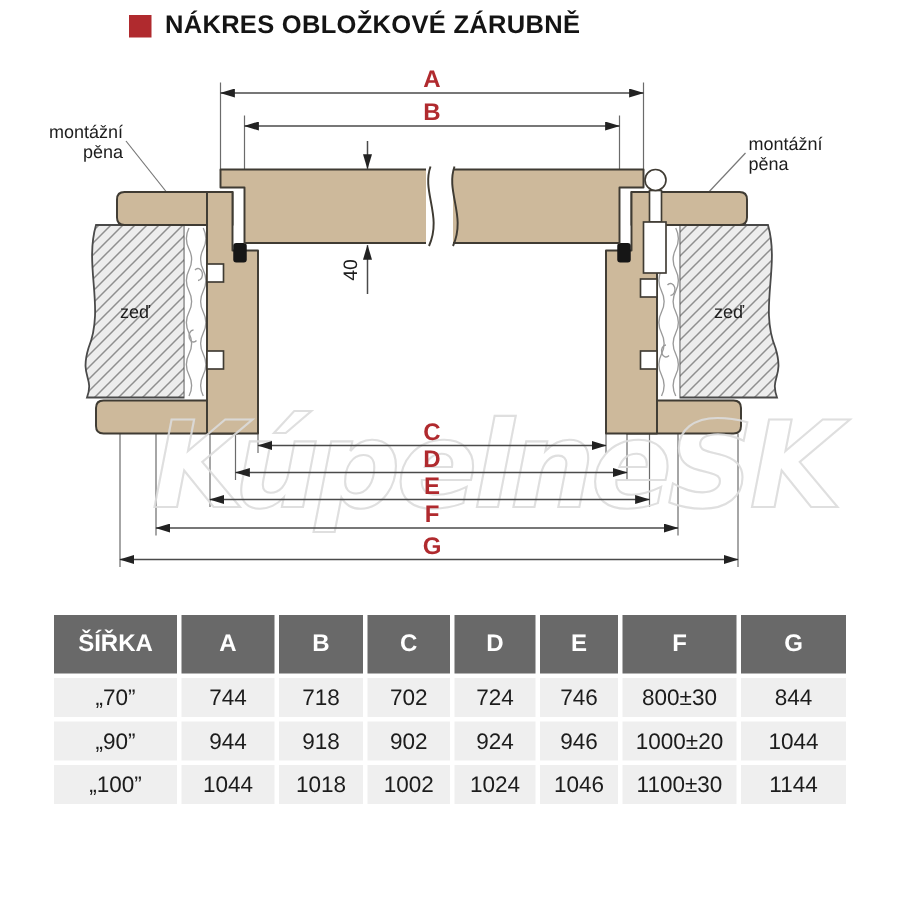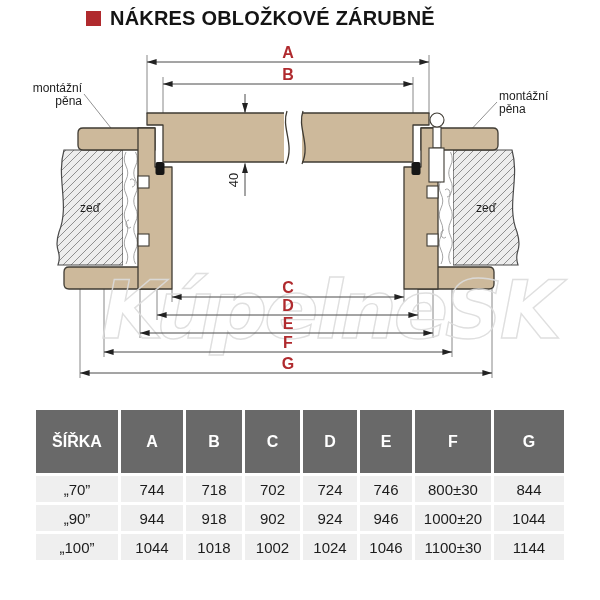--- a/index.html
+++ b/index.html
@@ -7,21 +7,21 @@
     --table-header-bg:#696969; --table-header-text:#ffffff;
     --table-row-bg:#efefef; --table-text:#1c1c1c;
     --wall-fill:#ededed; --hatch-line:#8f8f8f; --dim-line:#4a4a4a;
     --watermark-gray:#dcdcdc;
   }
   html,body{margin:0;padding:0;background:#fff;}
   body{width:600px;height:600px;position:relative;overflow:hidden;
        font-family:"Liberation Sans",sans-serif;color:#1c1c1c;}
   .title-row{position:absolute;left:86px;top:7px;display:flex;align-items:center;gap:9px;}
   .bullet{width:15px;height:15px;background:var(--accent-red);flex:0 0 auto;}
-  h1.title{margin:0;font-size:20px;font-weight:bold;letter-spacing:.2px;color:#141414;white-space:nowrap;}
+  h1.title{margin:0;font-size:17px;font-weight:bold;letter-spacing:.2px;color:#141414;white-space:nowrap;}
   svg.diagram{position:absolute;left:0;top:40px;}
   
   .tan{fill:var(--frame-tan);stroke:var(--outline);stroke-width:1.3;stroke-linejoin:round;}
   .wht{fill:#fff;stroke:var(--outline);stroke-width:1.1;}
   .erase{fill:#fff;stroke:none;}
   .edge{fill:none;stroke:var(--outline);stroke-width:1.3;}
   .wall{fill:url(#hatch);stroke:#4a4a4a;stroke-width:1.2;}
   .seal{fill:#161616;stroke:none;}
   .ext{stroke:#6b6b6b;stroke-width:.8;}
   .dim{stroke:var(--dim-line);stroke-width:1;}
@@ -29,21 +29,21 @@
   .foamline{stroke:#9a9a9a;stroke-width:.9;fill:none;}
   .dimletter{fill:var(--accent-red);font:bold 16px "Liberation Sans",sans-serif;text-anchor:middle;}
   .lbl{font:12px "Liberation Sans",sans-serif;fill:#1d1d1d;}
   .thick{font:13px "Liberation Sans",sans-serif;fill:#1d1d1d;text-anchor:middle;}
   .wm{font:italic bold 80px "DejaVu Sans",sans-serif;fill:none;stroke:var(--watermark-gray);
       stroke-width:1.4;text-anchor:middle;letter-spacing:-3px;opacity:.9;}
   
   table.sizes{position:absolute;left:33px;top:407px;width:534px;table-layout:fixed;
               border-collapse:separate;border-spacing:3px;background:#fff;}
   table.sizes th{background:var(--table-header-bg);color:var(--table-header-text);
-                 font-size:16px;font-weight:bold;height:39px;text-align:center;padding:12px;}
+                 font-size:16px;font-weight:bold;height:39px;text-align:center;padding:0;}
   table.sizes td{background:var(--table-row-bg);color:var(--table-text);
                  font-size:15px;height:26px;text-align:center;padding:0;}
 </style>
 </head>
 <body>
 
 <div class="title-row">
   <span class="bullet"></span>
   <h1 class="title">NÁKRES OBLOŽKOVÉ ZÁRUBNĚ</h1>
 </div>

